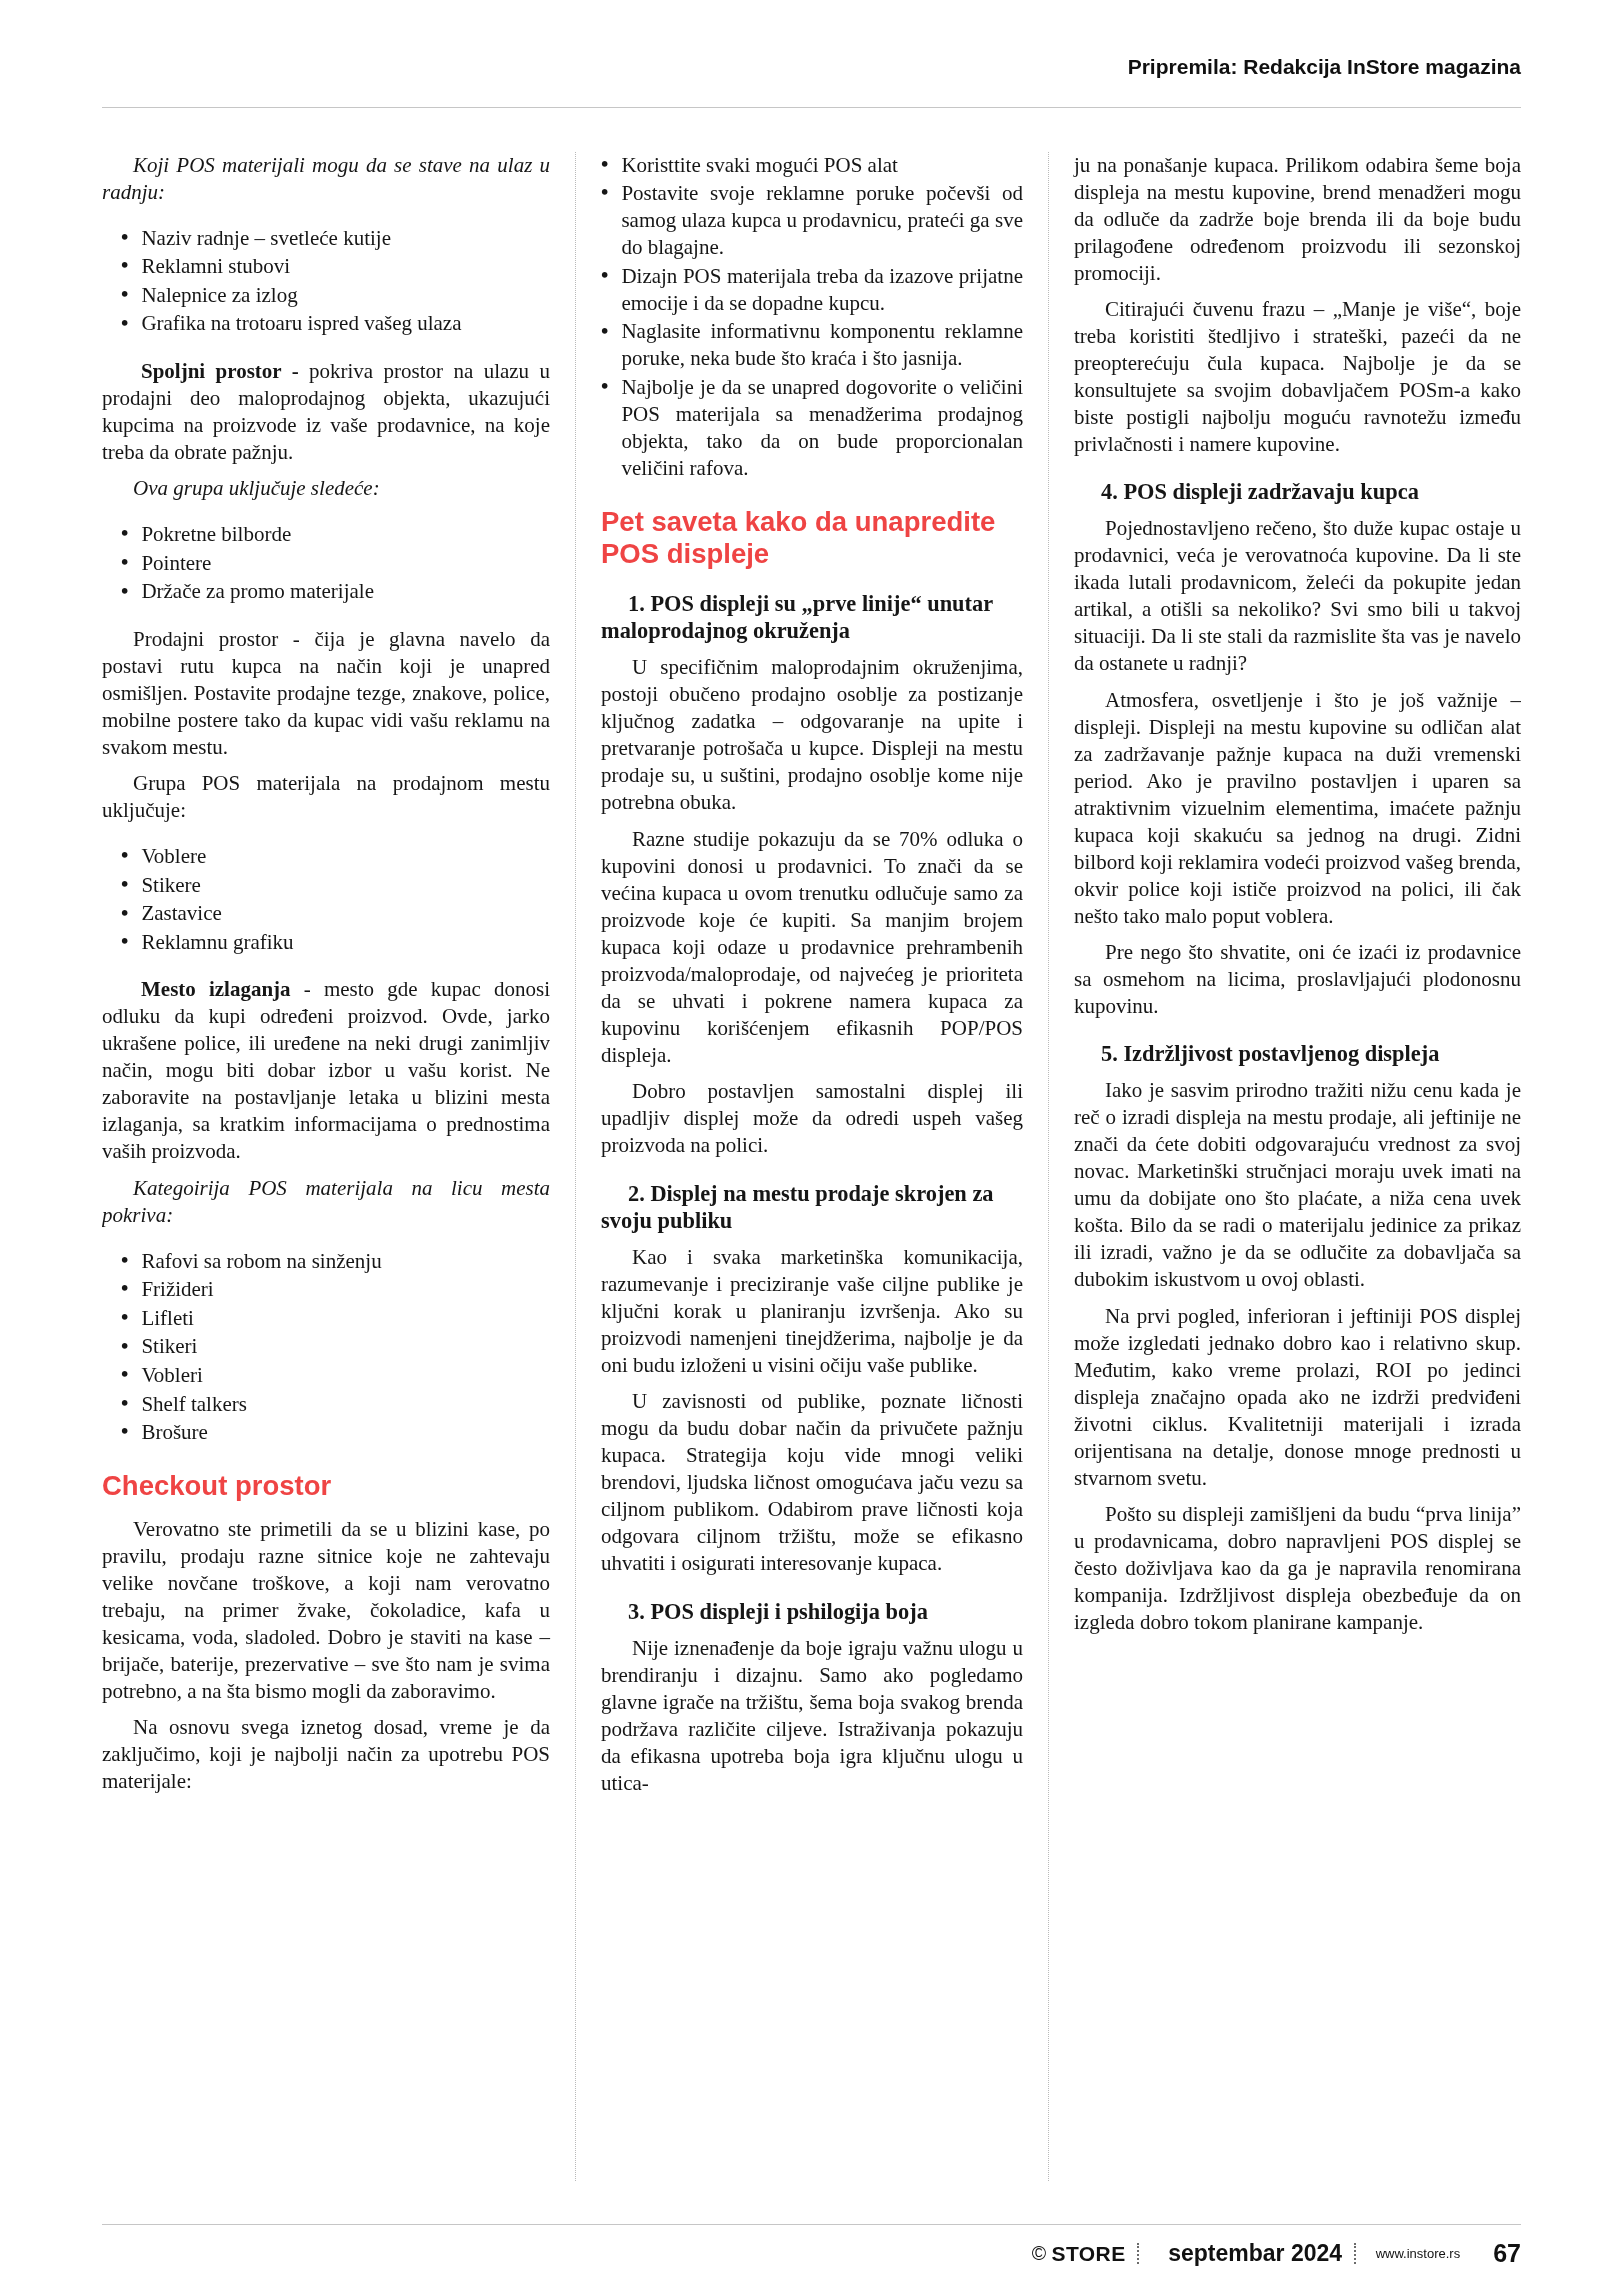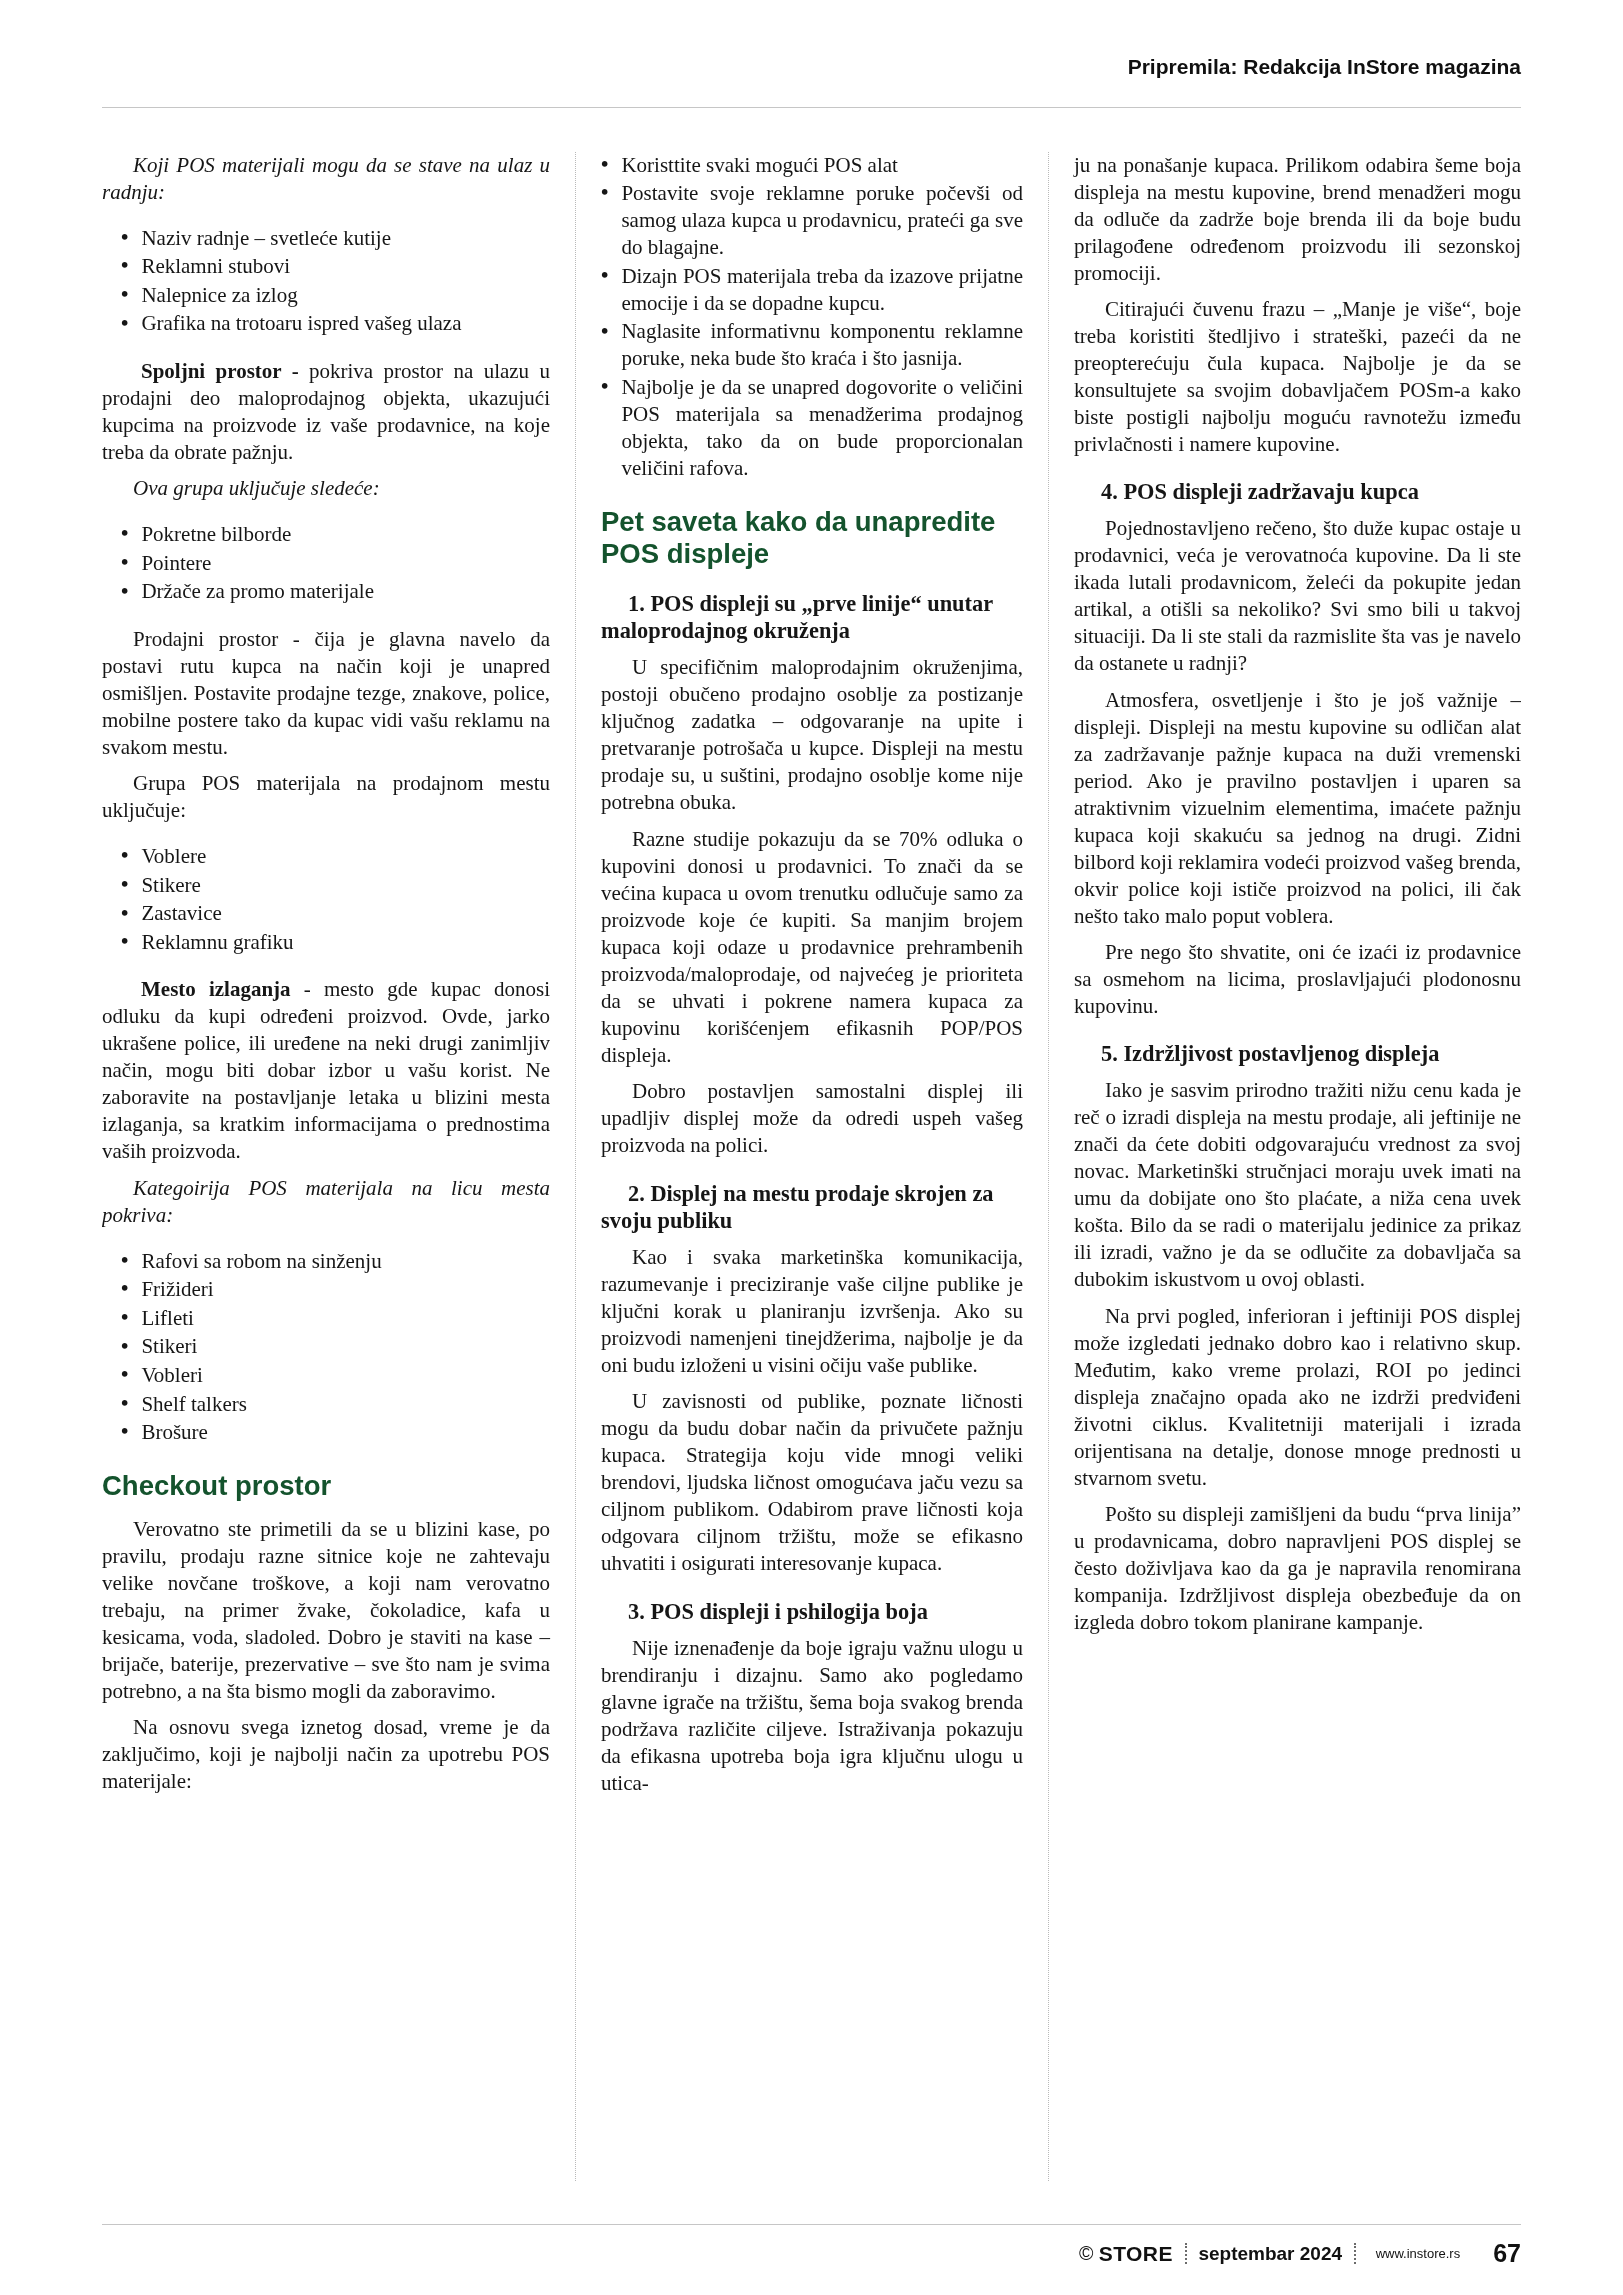--- a/index.html
+++ b/index.html
@@ -34,40 +34,40 @@
 
   ul { list-style:none; margin:19px 0 20.4px 0; padding:0; }
   ul.indented { padding-left:19px; }
   li {
     position:relative; font-size:21px; line-height:27px; padding-left:20.4px;
     text-align:justify; hyphens:auto; margin:0 0 1.6px 0;
   }
   li .dot { position:absolute; left:0; top:-0.8px; font-weight:700; }
 
   h2 {
-    font-family:"Liberation Sans",sans-serif; font-weight:700; color:#14532d;
+    font-family:"Liberation Sans",sans-serif; font-weight:700; color:#ef4444;
     font-size:27.5px; line-height:32px; margin:23.6px 0 14px 0;
   }
   h3 {
     font-family:"Liberation Serif","DejaVu Serif",serif; font-weight:700;
     font-size:22.4px; line-height:27.5px; margin:20.4px 0 9.4px 0; text-indent:27px;
     text-align:left;
   }
 
   
   .page-footer {
     position:absolute; left:102px; right:102px; bottom:27px;
     border-top:1.6px solid #c6c6c6; padding-top:14px;
     display:flex; justify-content:flex-end; align-items:center;
     font-family:"Liberation Sans",sans-serif; color:#111;
   }
   .logo-mark { font-size:19.6px; line-height:1; margin-right:5.5px; }
   .brand { font-weight:700; font-size:21px; letter-spacing:0.4px; }
   .vsep { width:0; height:20.4px; border-left:2.4px dotted #6b6b6b; margin:0 11.8px; }
-  .issue { font-weight:700; font-size:19px; }
+  .issue { font-weight:700; font-size:23px;margin-left:17px; }
   .website { font-size:13px;margin-left:8px; }
   .pagenum { font-weight:700; font-size:25px; margin-left:33px; }
 </style>
 </head>
 <body>
 
 <div class="page">
 
   <header class="page-header">
     <div class="credit">Pripremila: Redakcija InStore magazina</div>

